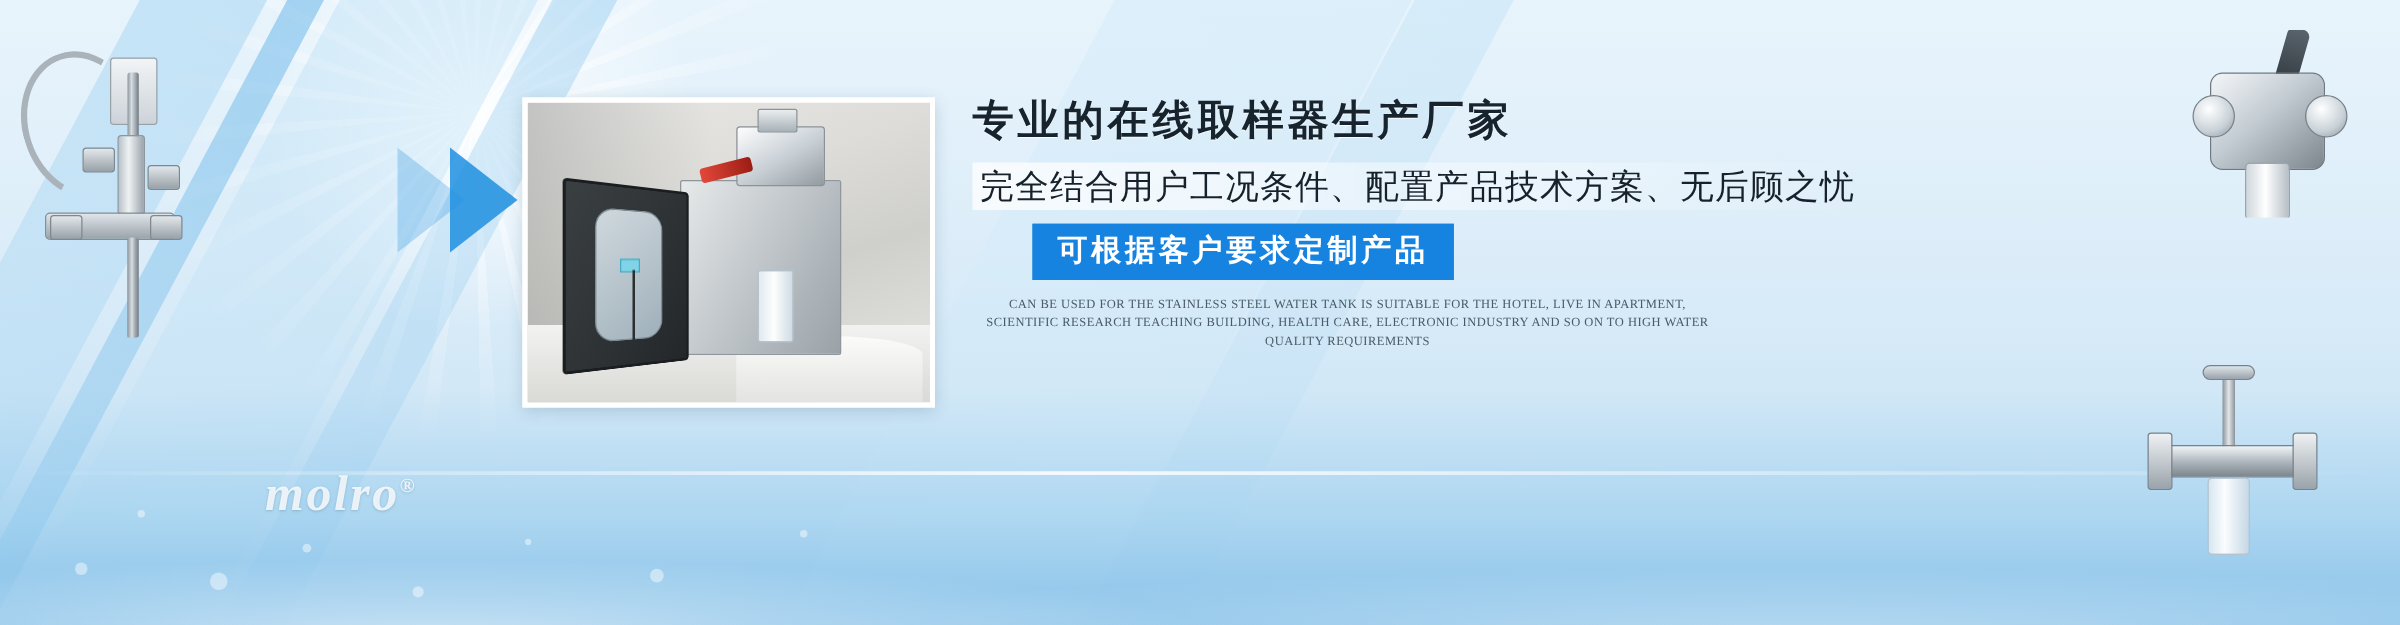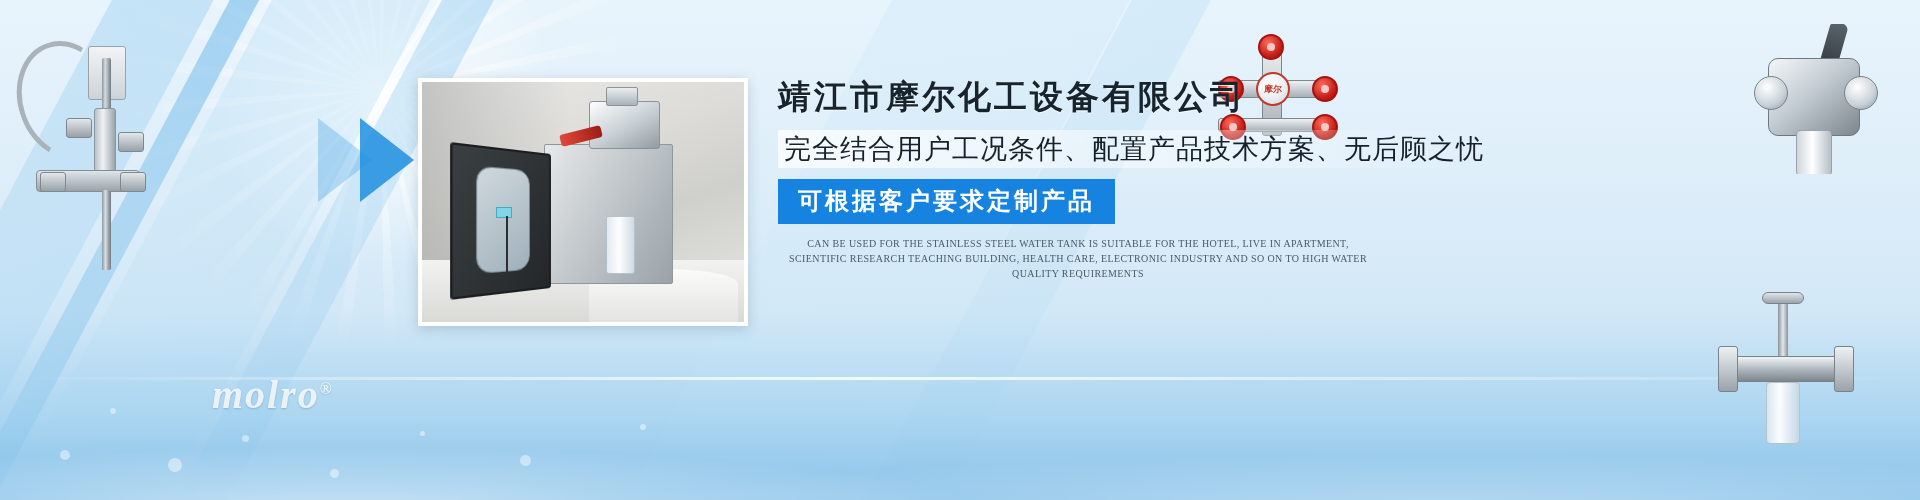--- a/index.html
+++ b/index.html
@@ -211,21 +211,21 @@
     font-size:27px; line-height:34px; color:#16212b; font-weight:400;
     letter-spacing:1px; white-space:nowrap;
     padding:2px 10px 2px 6px;
     background:linear-gradient(90deg, rgba(255,255,255,.78), rgba(255,255,255,.30) 70%, rgba(255,255,255,0));
   }
 
   .tag-outline {
     display:inline-block; margin-top:11px;
     border:2px solid #1683e0; background:#1683e0;
     color:#ffffff; font-weight:700; font-size:24px; line-height:34px;
-    letter-spacing:3px; padding:3px 18px 4px 18px; white-space:nowrap;
+    letter-spacing:3px; padding:3px 18px 4px 18px; white-space:nowrap;margin-left:48px;
   }
 
   .en-caption {
     margin-top:12px; width:600px;
     font-family:"Liberation Serif", serif;
     font-size:10px; line-height:15px; letter-spacing:.4px;
     color:#4a5a66; text-transform:uppercase;text-align:center;
   }
 
   
@@ -293,51 +293,40 @@
       <div class="mp-redhandle"></div>
       <div class="mp-bottle"></div>
       <div class="mp-door">
           <div class="mp-doorwin"></div>
         </div>
       <div class="mp-tag"></div>
       <div class="mp-cable"></div>
     </div>
   </div>
 
-  <div class="photo xmas">
-    <div class="xm-body" style="left:18px; top:52px; width:118px; height:18px;"></div>
-    <div class="xm-body" style="left:62px; top:16px; width:20px; height:92px;"></div>
-    <div class="xm-body" style="left:18px; top:90px; width:110px; height:14px;"></div>
-    <div class="wheel" style="left:18px; top:48px;"></div>
-    <div class="wheel" style="left:112px; top:48px;"></div>
-    <div class="wheel" style="left:58px; top:6px;"></div>
-    <div class="wheel" style="left:112px; top:86px;"></div>
-    <div class="wheel" style="left:20px; top:86px;"></div>
-    <div class="xm-seal">摩尔</div>
-  </div>
 
   <div class="photo rt-valve">
     <div class="rtv-handle"></div>
     <div class="rtv-body"></div>
     <div class="rtv-flange" style="left:2px;  top:52px;"></div>
     <div class="rtv-flange" style="left:92px; top:52px;"></div>
     <div class="rtv-btm"></div>
   </div>
 
   <div class="photo rb-valve">
     <div class="rb-hand"></div>
     <div class="rb-stem"></div>
     <div class="rb-pipe"></div>
     <div class="rb-flange" style="left:8px;  top:76px;"></div>
     <div class="rb-flange" style="left:124px; top:76px;"></div>
     <div class="rb-glass"></div>
   </div>
 
   <div class="txt">
-    <div class="company">靖江市摩尔化工设备有限公司</div>
+    <div class="company">专业的在线取样器生产厂家</div>
 
 
     <div><span class="line-desc">完全结合用户工况条件、配置产品技术方案、无后顾之忧</span></div>
 
     <div><span class="tag-outline">可根据客户要求定制产品</span></div>
 
     <div class="en-caption">CAN BE USED FOR THE STAINLESS STEEL WATER TANK IS SUITABLE FOR THE HOTEL, LIVE IN APARTMENT, SCIENTIFIC RESEARCH TEACHING BUILDING, HEALTH CARE, ELECTRONIC INDUSTRY AND SO ON TO HIGH WATER QUALITY REQUIREMENTS</div>
   </div>
 
   <div class="watermark">

